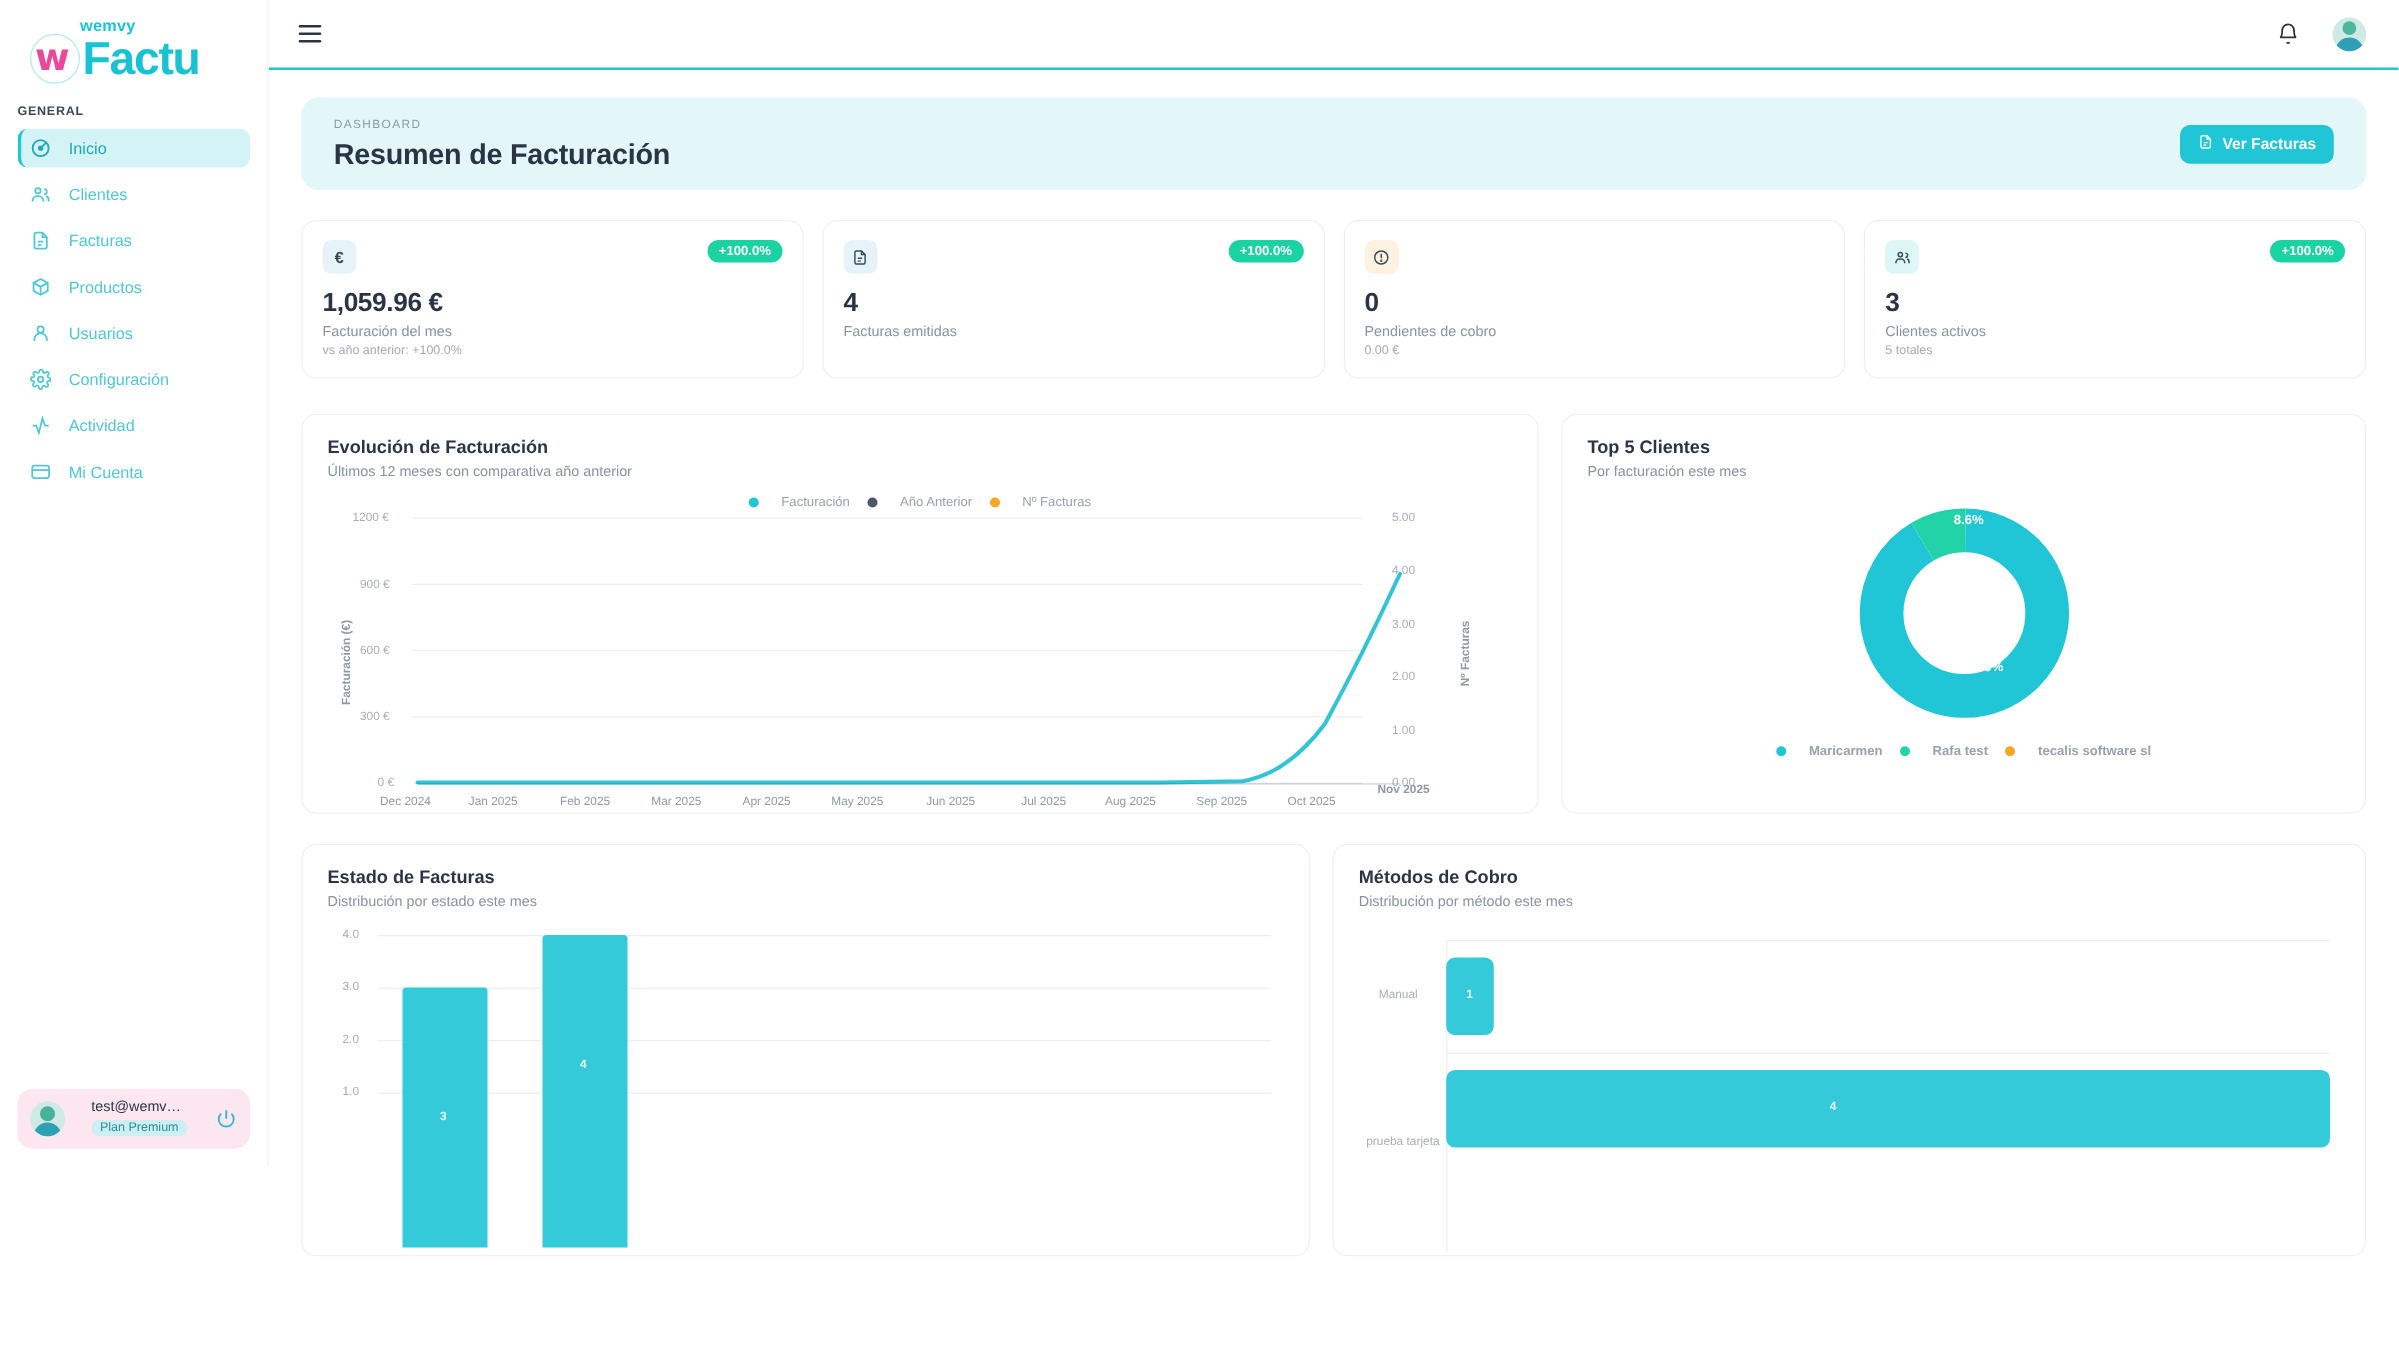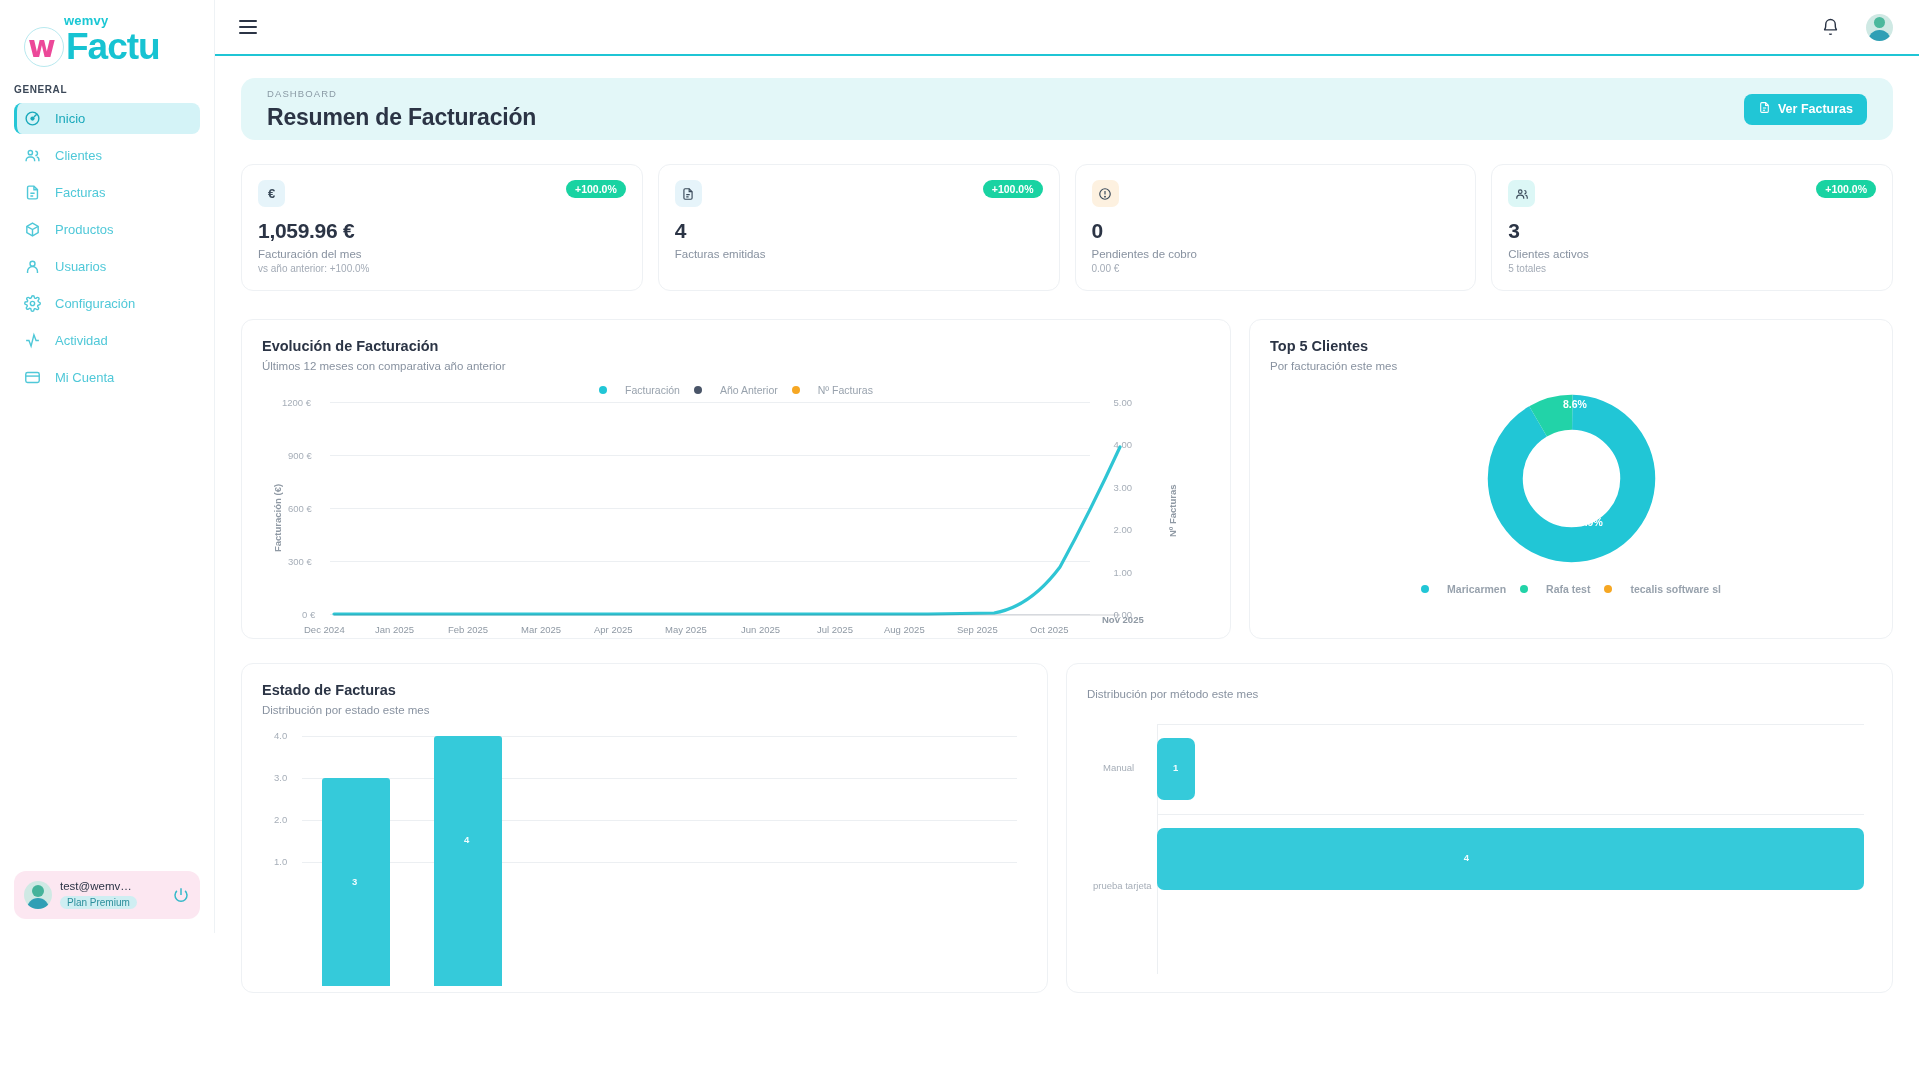--- a/index.html
+++ b/index.html
@@ -50,21 +50,21 @@
   .nav-item.active {
     background: #d4f3f7; color: #1aa9bb; font-weight: 400;
     border-left: 3px solid #25c6d6; padding-left: 7px;
   }
   .nav-ico { width: 17px; height: 17px; display:flex; align-items:center; justify-content:center; flex:0 0 17px; }
   .nav-ico svg { width: 17px; height: 17px; display:block; }
 
   .user-card {
     position: absolute; left: 14px; bottom: 14px; width: 186px;
     background: #fce7f1; border-radius: 12px; padding: 9px 10px;
-    display: flex; align-items: center; gap: 8px;
+    display: flex; align-items: center; gap: 21px;
   }
   .avatar-sm { width: 28px; height: 28px; border-radius: 50%; overflow: hidden; flex: 0 0 28px; position: relative; background:#cfe9e4;}
   .avatar-sm .head { position:absolute; left:8px; top:4px; width:12px; height:12px; border-radius:50%; background:#44b39a; }
   .avatar-sm .body { position:absolute; left:3px; top:17px; width:22px; height:14px; border-radius:11px 11px 0 0; background:#2f9fb5; }
   .user-meta { flex: 1 1 auto; min-width: 0; }
   .user-email { font-size: 11.5px; color: #2b3445; white-space: nowrap; overflow: hidden; text-overflow: ellipsis; }
   .user-plan { display:inline-block; margin-top:3px; font-size:10px; color:#2b8f9c; background:#cfeef2; border-radius:8px; padding:1px 7px; }
   .power-btn { width:18px; height:18px; flex:0 0 18px; color:#35b9c9; cursor:pointer; }
   .power-btn svg { width:18px; height:18px; display:block; }
 
@@ -82,21 +82,21 @@
   .topbar-right { display:flex; align-items:center; gap: 26px; }
   .bell { width: 19px; height: 19px; color:#2b3445; cursor:pointer; }
   .bell svg { width:19px; height:19px; display:block; }
   .avatar-top { width: 27px; height: 27px; border-radius: 50%; overflow:hidden; position:relative; background:#cfe9e4; cursor:pointer; }
   .avatar-top .head { position:absolute; left:8px; top:3px; width:11px; height:11px; border-radius:50%; background:#4bb89c; }
   .avatar-top .body { position:absolute; left:2px; top:16px; width:23px; height:14px; border-radius:12px 12px 0 0; background:#2f9fb5; }
 
   .content { flex: 1 1 auto; overflow: hidden; padding: 22px 26px 0 26px; }
 
   .page-hero {
-    background: #e3f7f8; border-radius: 14px; height: 62px;
+    background: #e3f7f8; border-radius: 14px; height: 74px;
     display: flex; align-items: center; justify-content: space-between;
     padding: 0 26px; margin-bottom: 24px;
   }
   .hero-eyebrow { font-size: 9.5px; letter-spacing: 1.1px; color: #8a9aa5; text-transform: uppercase; }
   .hero-title { font-size: 23px; font-weight: 700; color: #2b3445; margin-top: 5px; letter-spacing: -.2px; }
   .btn-primary {
     background: #21c6d6; color: #fff; border: none; border-radius: 8px;
     height: 31px; padding: 0 14px; font-size: 12.5px; font-weight: 600;
     display: flex; align-items: center; gap: 7px; cursor: pointer;
     font-family: "Liberation Sans", sans-serif;
@@ -484,20 +484,21 @@
 
             <div class="bar" style="left:60px;top:42px;width:68px;bottom:0;border-radius:3px 3px 0 0;"></div>
             <span class="barlabel" style="left:90px;top:140px;">3</span>
 
             <div class="bar" style="left:172px;top:0px;width:68px;bottom:0;border-radius:3px 3px 0 0;"></div>
             <span class="barlabel" style="left:202px;top:98px;">4</span>
           </div>
         </div>
 
         <div class="card card-metodos">
+          <div class="card-title">Métodos de Cobro</div>
           <div class="card-sub">Distribución por método este mes</div>
 
           <div class="plot" style="height:250px;margin-top:24px;">
             <div class="gridline" style="left:70px;right:8px;top:0px;"></div>
             <div class="gridline" style="left:70px;right:8px;top:90px;"></div>
             <div style="position:absolute;left:70px;top:0;bottom:0;width:1px;background:#eceff2;"></div>
 
             <span class="tick" style="left:16px;top:38px;">Manual</span>
             <div class="bar" style="left:70px;top:14px;width:38px;height:62px;border-radius:7px;"></div>
             <span class="barlabel" style="left:86px;top:38px;">1</span>

